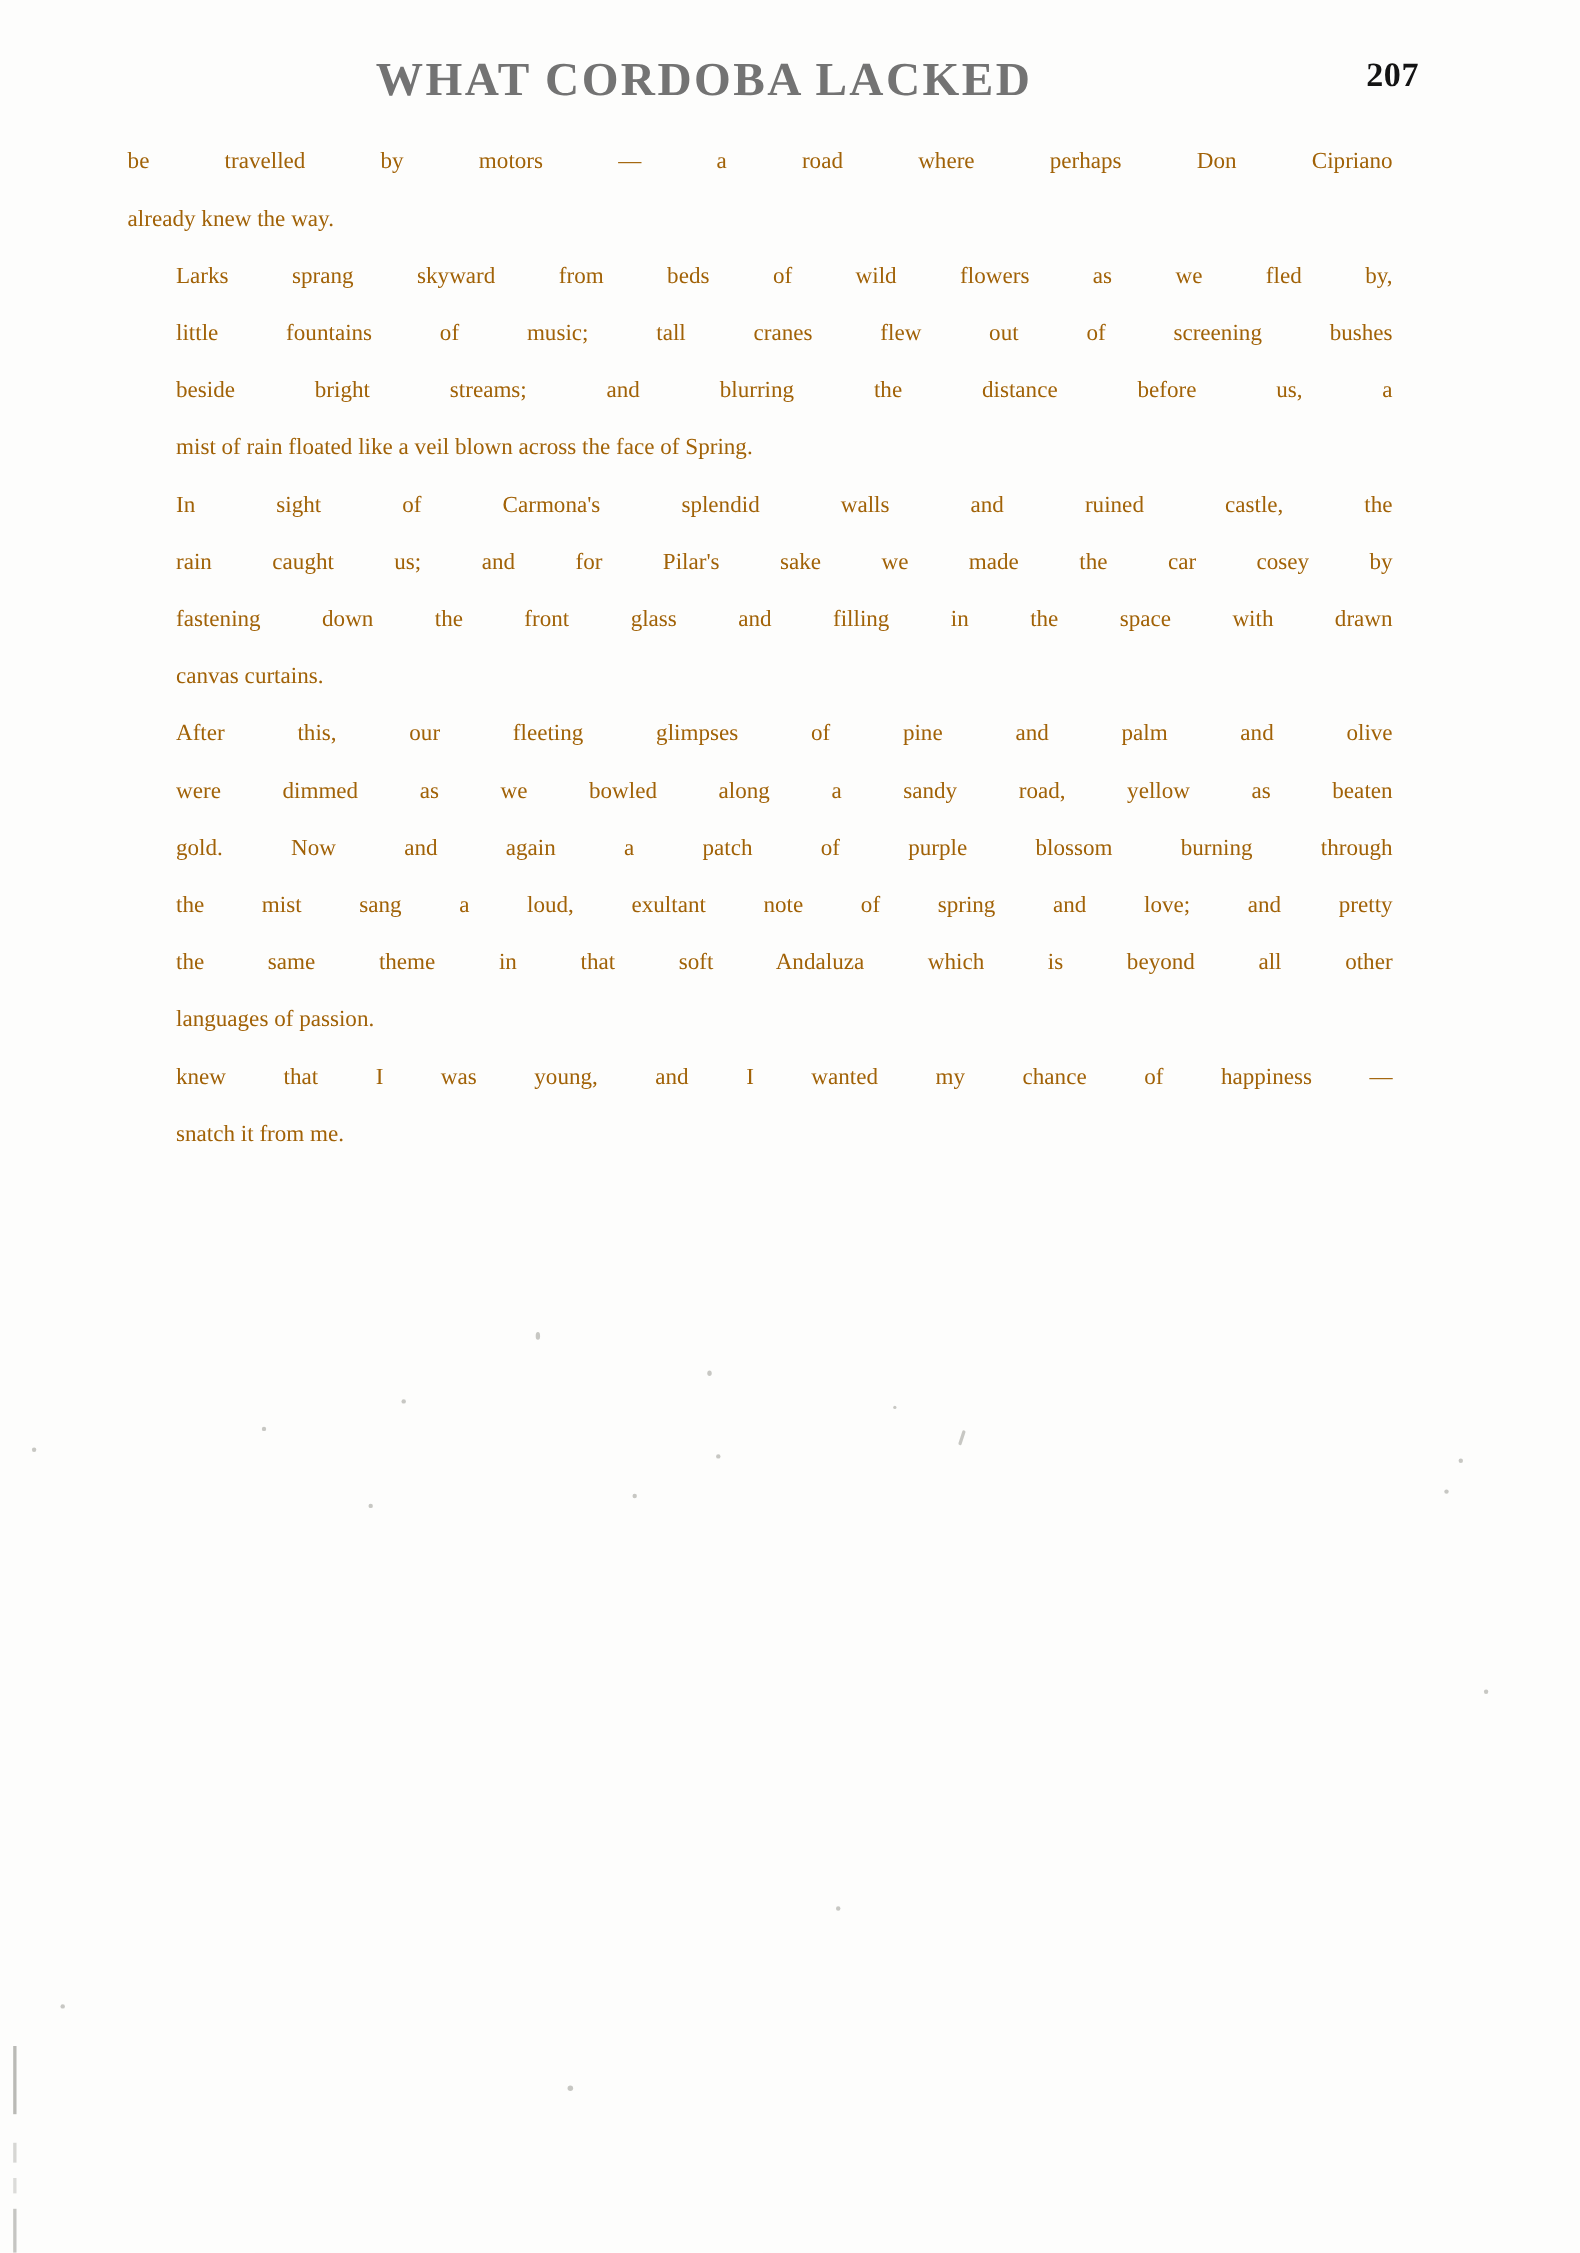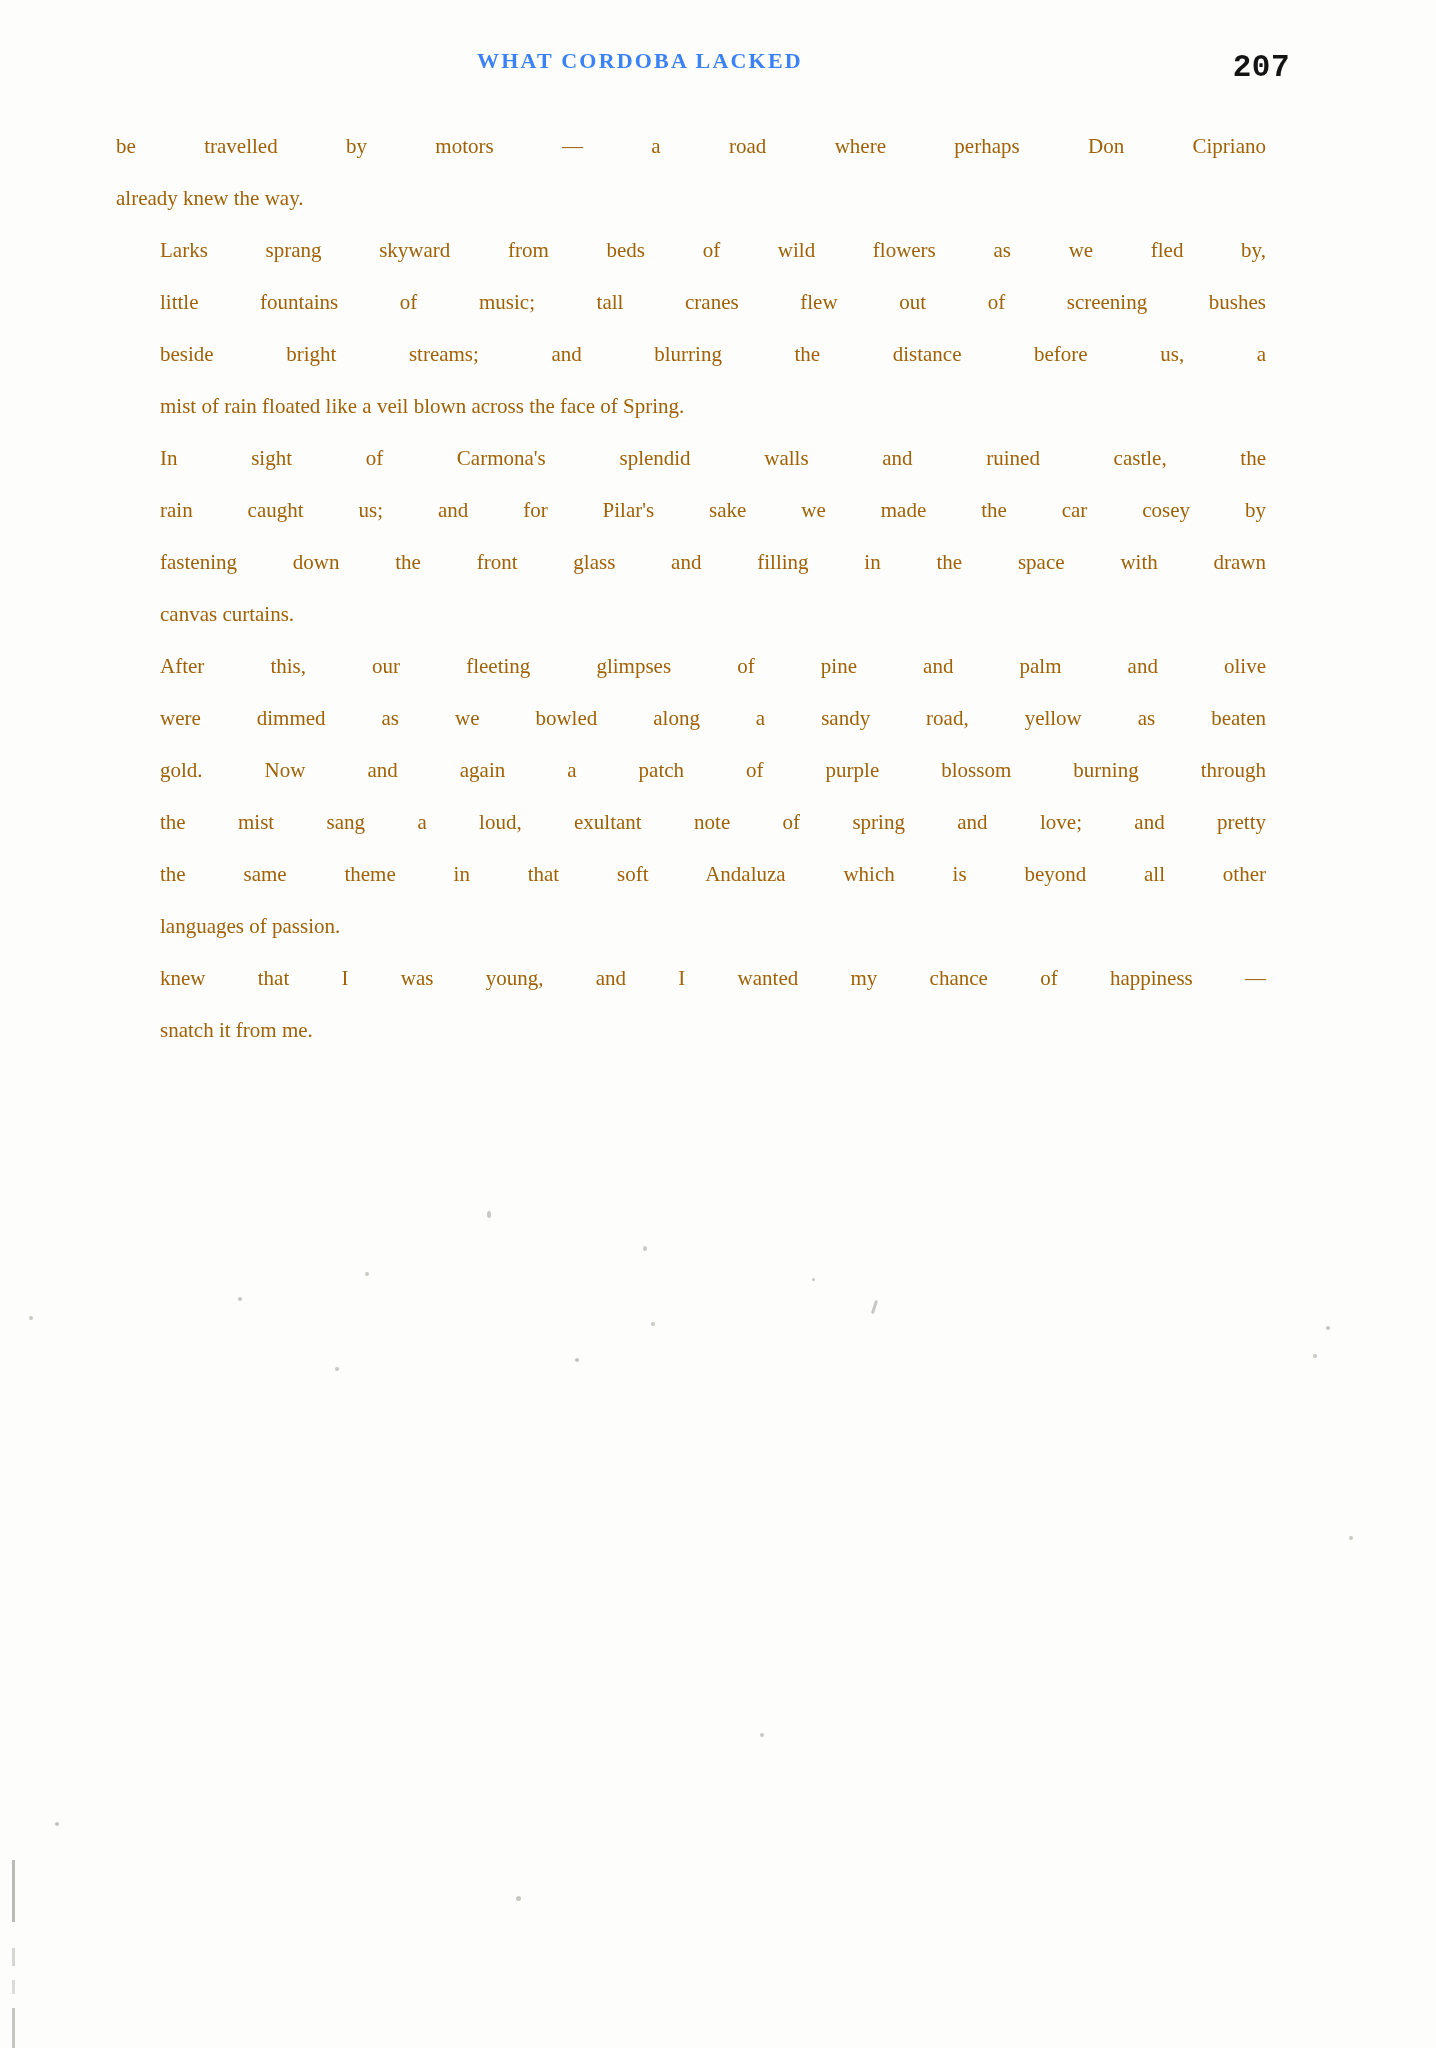--- a/index.html
+++ b/index.html
@@ -29,35 +29,34 @@
     left: 130px;
     width: 1160px;
     height: 46px;
   }
   .header-title {
     position: absolute;
     left: 0;
     top: 0;
     width: 1020px;
     text-align: center;
-    font-size: 22px;
+    font-size: 43px;
     letter-spacing: 2.2px;
     font-weight: 600;
-    color: #3b82f6;
+    color: #737373;
     font-family: "Liberation Serif", serif;
   }
   .page-number {
     position: absolute;
     right: 0;
     top: 2px;
     font-size: 31px;
     font-weight: 700;
     color: #141414;
     letter-spacing: 0.5px;
-    font-family: Liberation Mono, monospace;
   }
   .body-text {
     position: absolute;
     top: 120px;
     left: 116px;
     width: 1150px;
     font-size: 21px;
     line-height: 52px;
     color: #a16207;
     text-align: justify;

